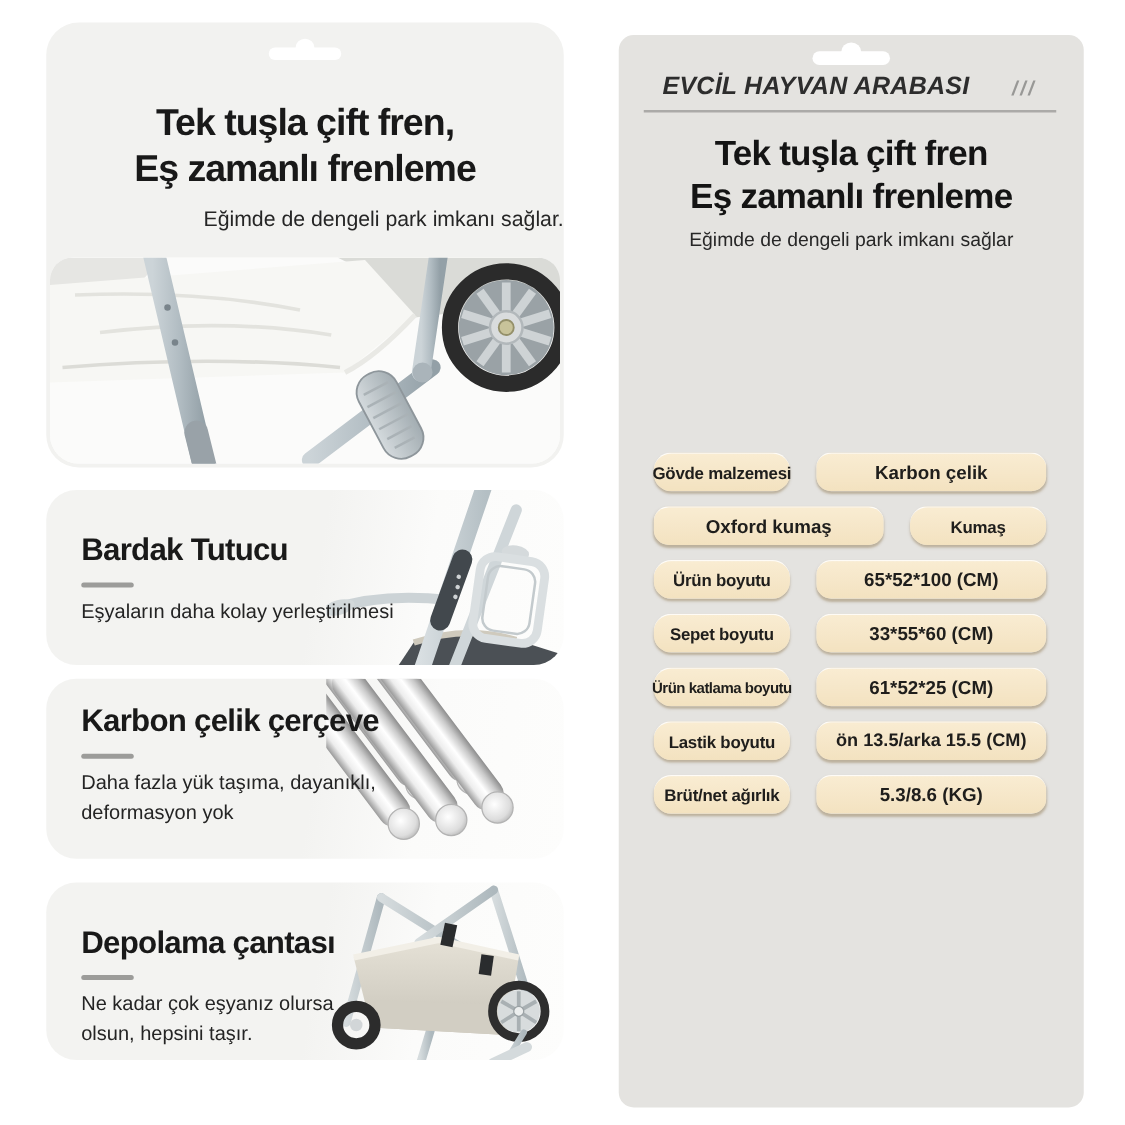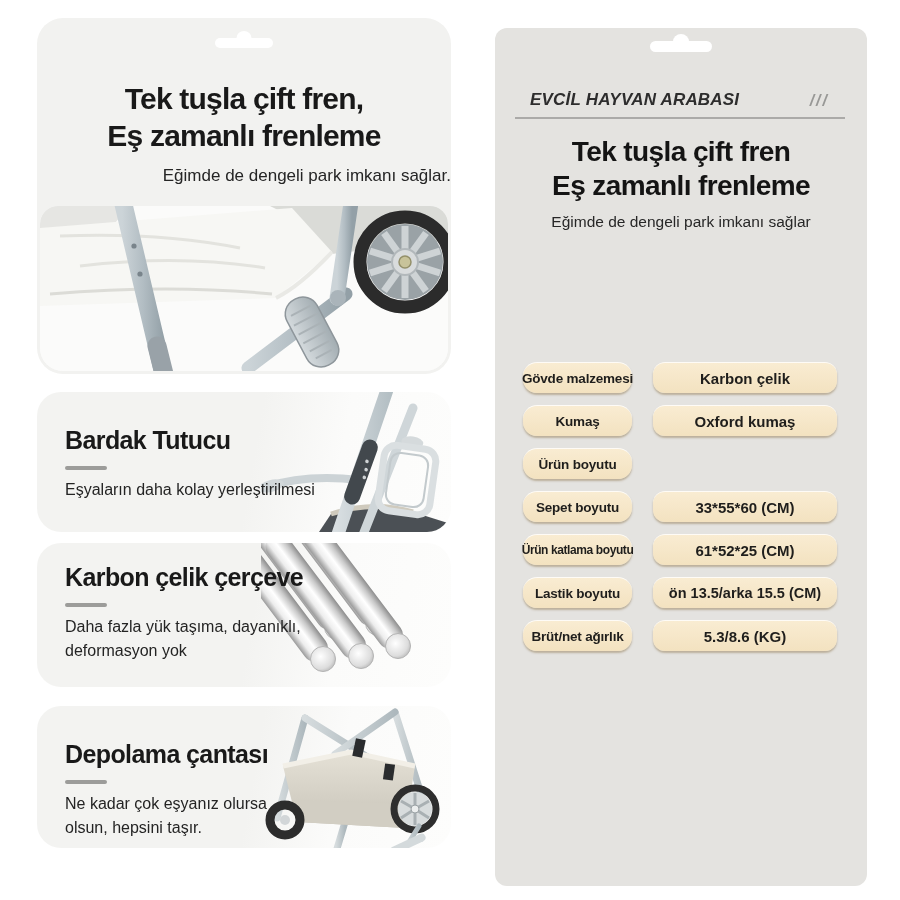--- a/index.html
+++ b/index.html
@@ -69,21 +69,21 @@
 
   
   .panel {
     position:absolute; left:495px; top:28px; width:372px; height:858px;
     background:#e4e3e0; border-radius:12px;
   }
   .panel-header {
     display:flex; justify-content:space-between; align-items:flex-end;
     margin:30px 38px 0 35px;
   }
-  .ph-title { font-size:17px; font-weight:bold; font-style:italic; letter-spacing:0.2px; color:#2d2d2d;margin-top:32px; }
+  .ph-title { font-size:20px; font-weight:bold; font-style:italic; letter-spacing:0.2px; color:#2d2d2d; }
   .ph-marks { font-size:16px; font-weight:bold; font-style:italic; letter-spacing:2px; color:#989896; }
   .ph-rule { margin:7px auto 0 20px; width:330px; height:2px; background:#abaaa8; }
   .p-title {
     margin-top:16px; text-align:center;
     font-size:28px; line-height:34px; font-weight:bold; letter-spacing:-0.6px; color:#141414;
   }
   .p-sub { margin-top:10px; text-align:center; font-size:15.5px; color:#272727; }
 
   .specs {
     position:absolute; top:334px; left:28px; right:30px;
@@ -337,25 +337,26 @@
       <span>Eş zamanlı frenleme</span>
     </h2>
     <p class="p-sub">Eğimde de dengeli park imkanı sağlar</p>
 
     <div class="specs">
       <div class="spec-row">
         <div class="pill label">Gövde malzemesi</div>
         <div class="pill value">Karbon çelik</div>
       </div>
       <div class="spec-row">
+        <div class="pill value">Oxford kumaş</div>
         <div class="pill label">Kumaş</div>
-        <div class="pill value">Oxford kumaş</div>
       </div>
       <div class="spec-row">
         <div class="pill label">Ürün boyutu</div>
+        <div class="pill value">65*52*100 (CM)</div>
       </div>
       <div class="spec-row">
         <div class="pill label">Sepet boyutu</div>
         <div class="pill value">33*55*60 (CM)</div>
       </div>
       <div class="spec-row">
         <div class="pill label">Ürün katlama boyutu</div>
         <div class="pill value">61*52*25 (CM)</div>
       </div>
       <div class="spec-row">

